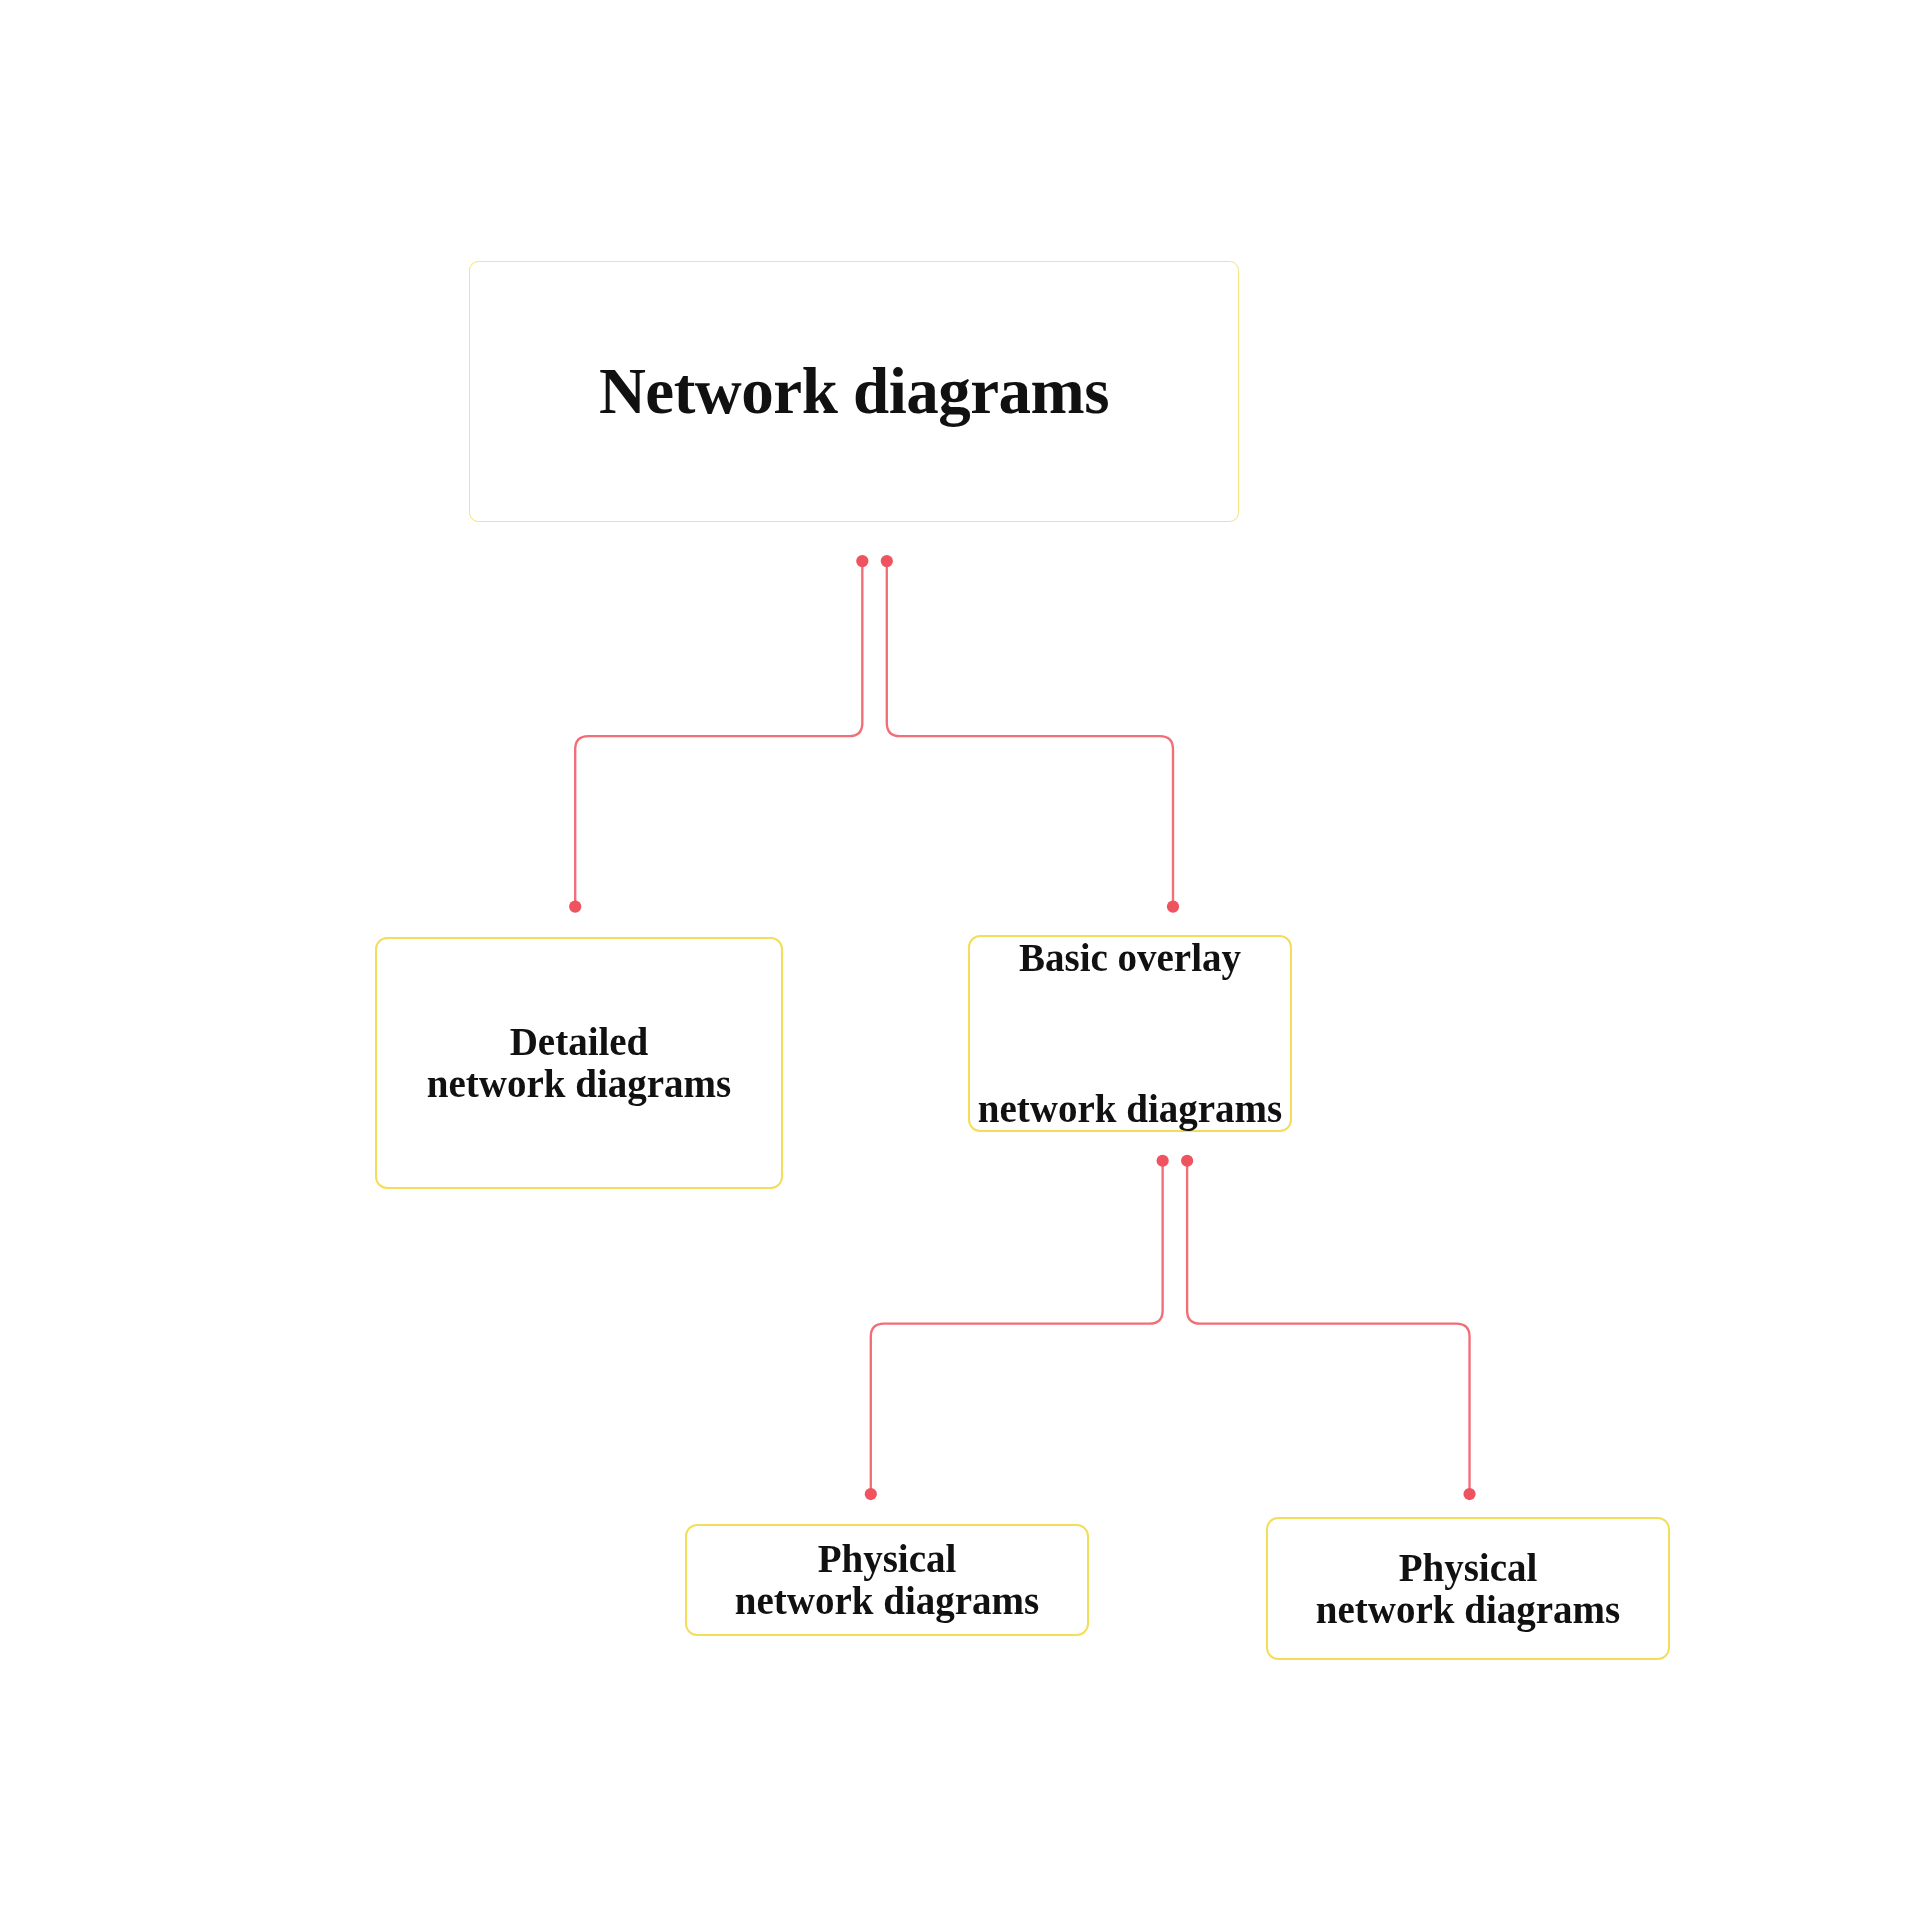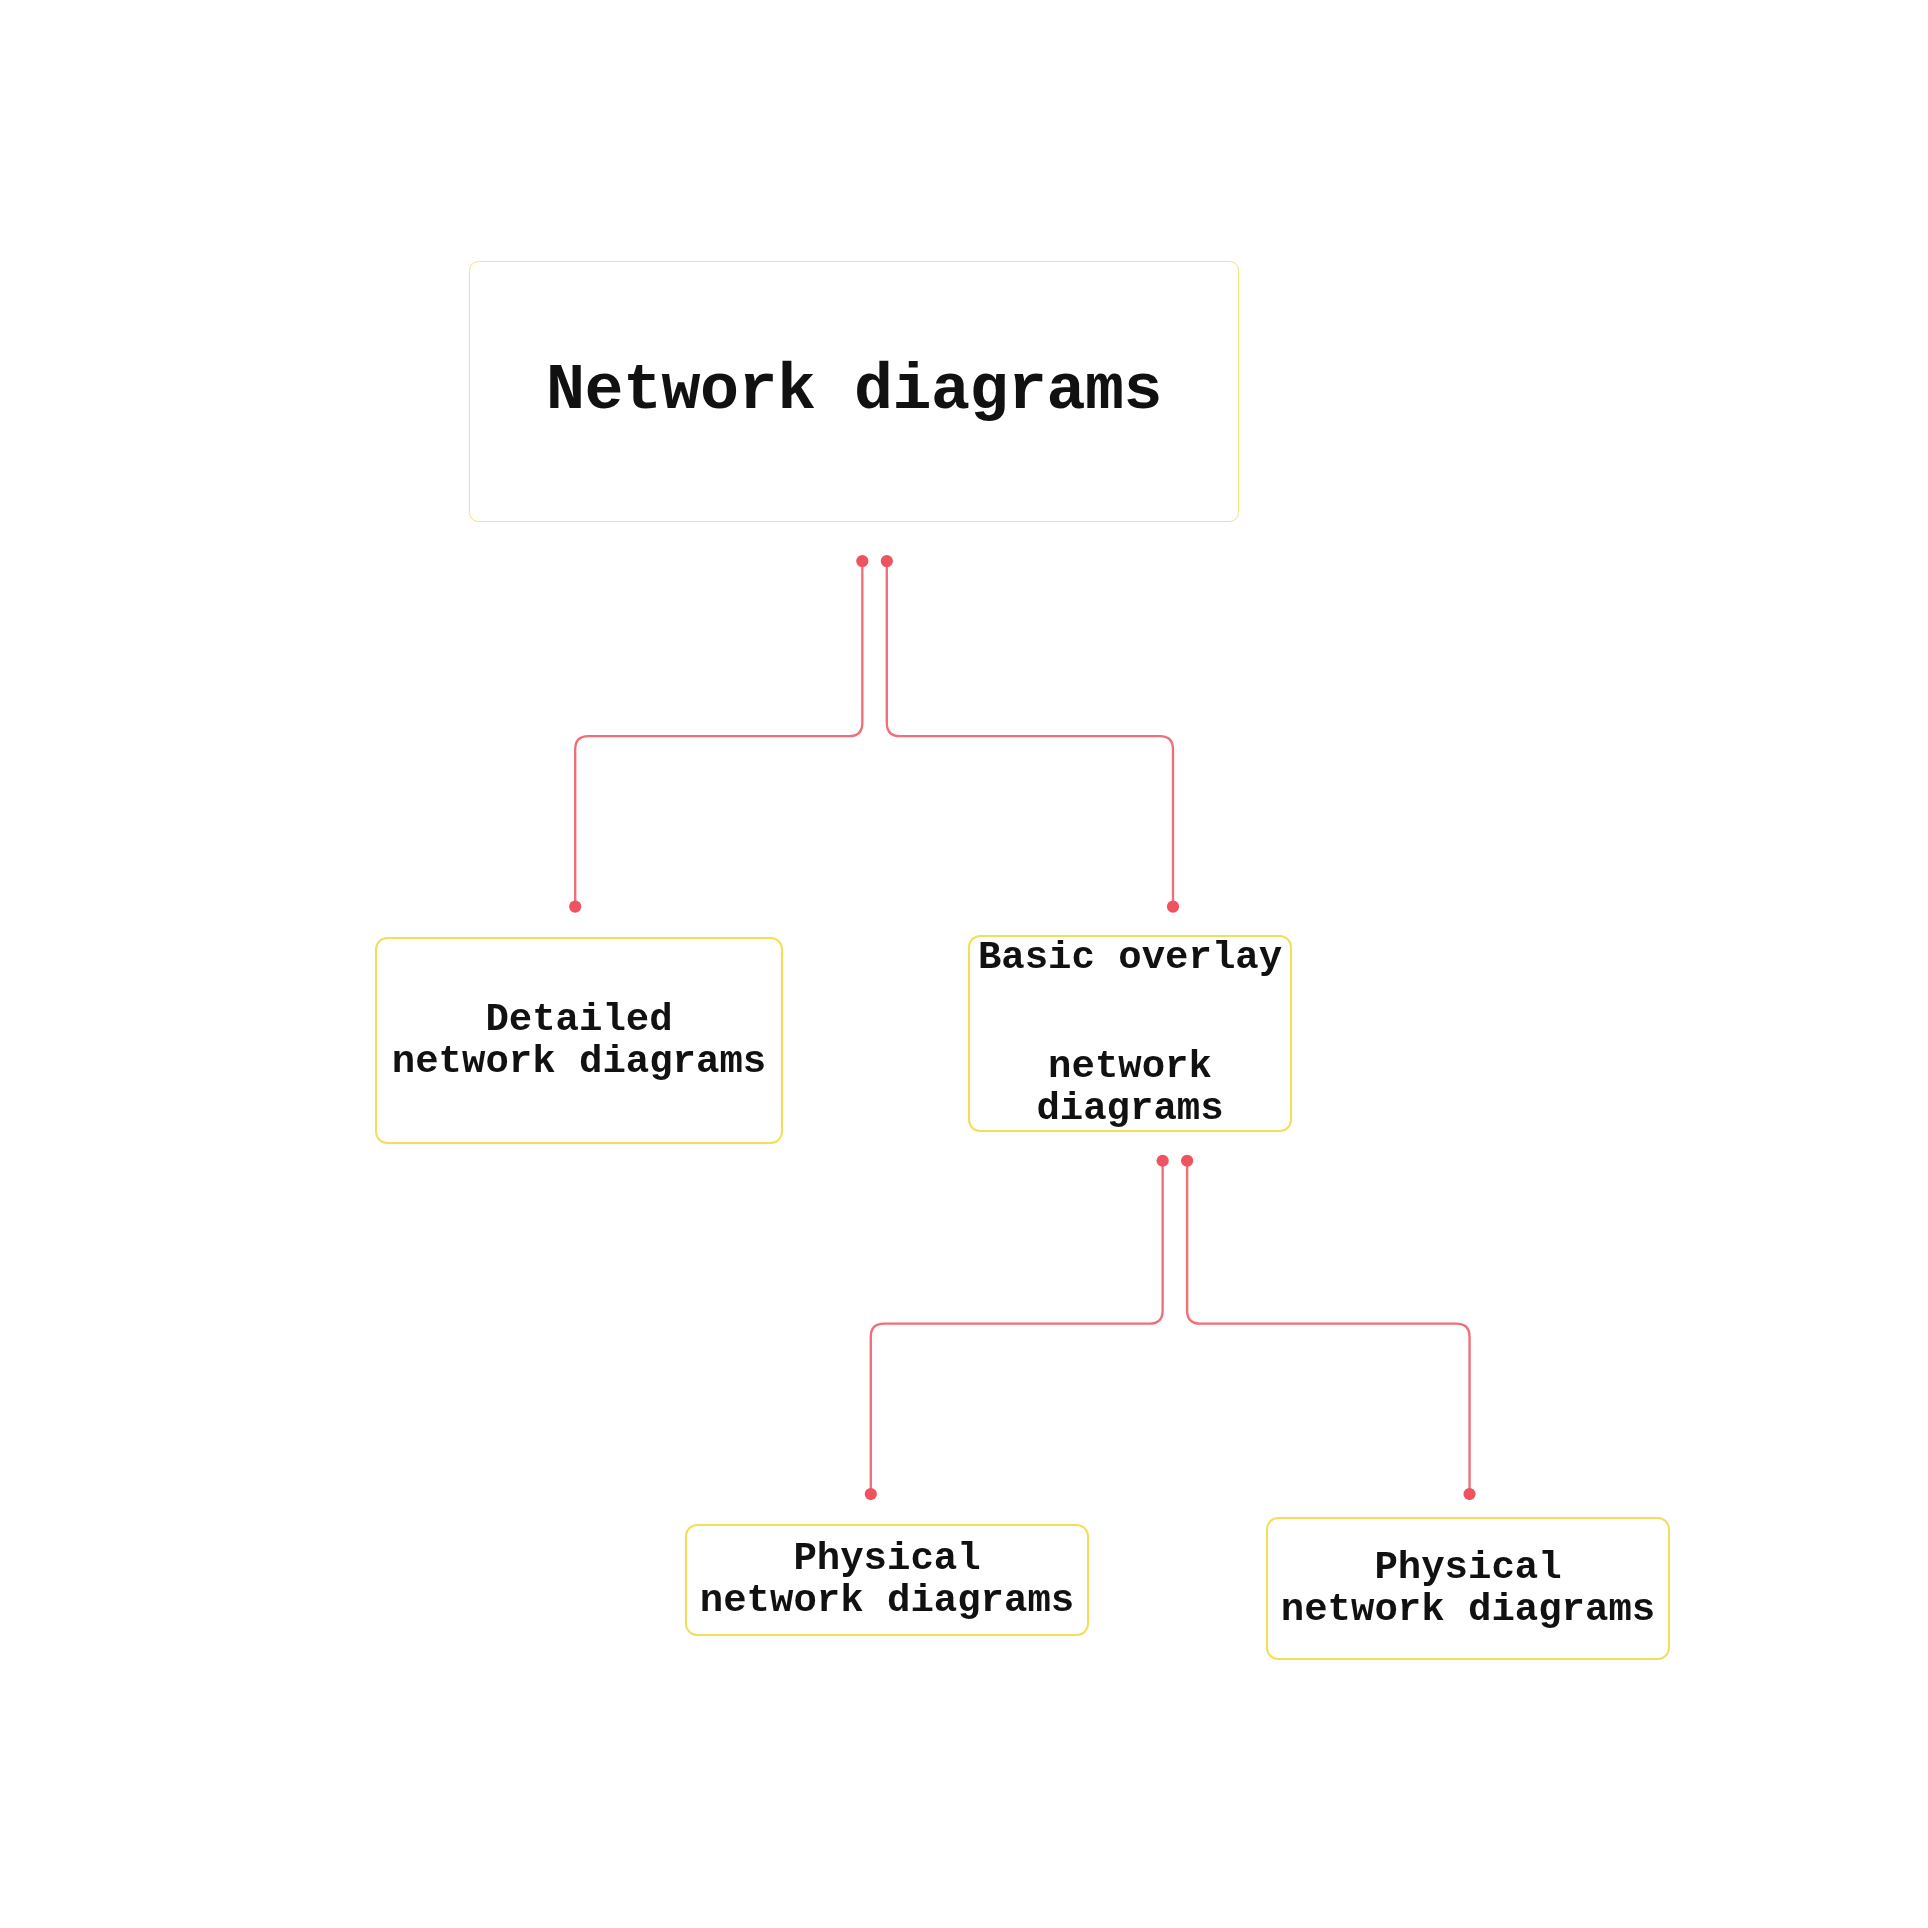--- a/index.html
+++ b/index.html
@@ -9,21 +9,21 @@
     --connector_line:#F26E77;
     --connector_dot:#EF5360;
     --text:#111111;
   }
   *{box-sizing:border-box;}
   html,body{margin:0;padding:0;background:var(--canvas_bg);}
   .canvas{
     position:relative;
     width:1928px;height:1928px;
     background:var(--canvas_bg);
-    font-family:Liberation Mono, monospace;
+    font-family:Liberation Serif, serif;
     overflow:hidden;
     padding-left:32px;
   }
   .connectors{
     position:absolute;left:0;top:0;width:1928px;height:1928px;
     pointer-events:none;
   }
   .connectors path{
     fill:none;
     stroke:var(--connector_line);
@@ -47,21 +47,21 @@
   .node--root{
     left:469px;top:261px;width:770px;height:261px;
     border:1.9px solid var(--root_border);
     border-radius:9.4px;
   }
   .node--root .node__title{
     font-size:65px;
     letter-spacing:-0.5px;
     line-height:1;
   }
-  .node--detailed{left:375px;top:937px;width:408px;height:207px;justify-content:center;}
+  .node--detailed{left:375px;top:937px;width:408px;height:252px;justify-content:center;}
   .node--basic{left:968px;top:935px;width:324px;height:197px;justify-content:space-between;}
   .node--physical{left:685px;top:1524px;width:404px;height:112px;}
   .node--logical{left:1266px;top:1517px;width:404px;height:143px;}
   .node__line{
     display:block;
     font-size:39px;
     line-height:42px;
   }
 </style>
 </head>

